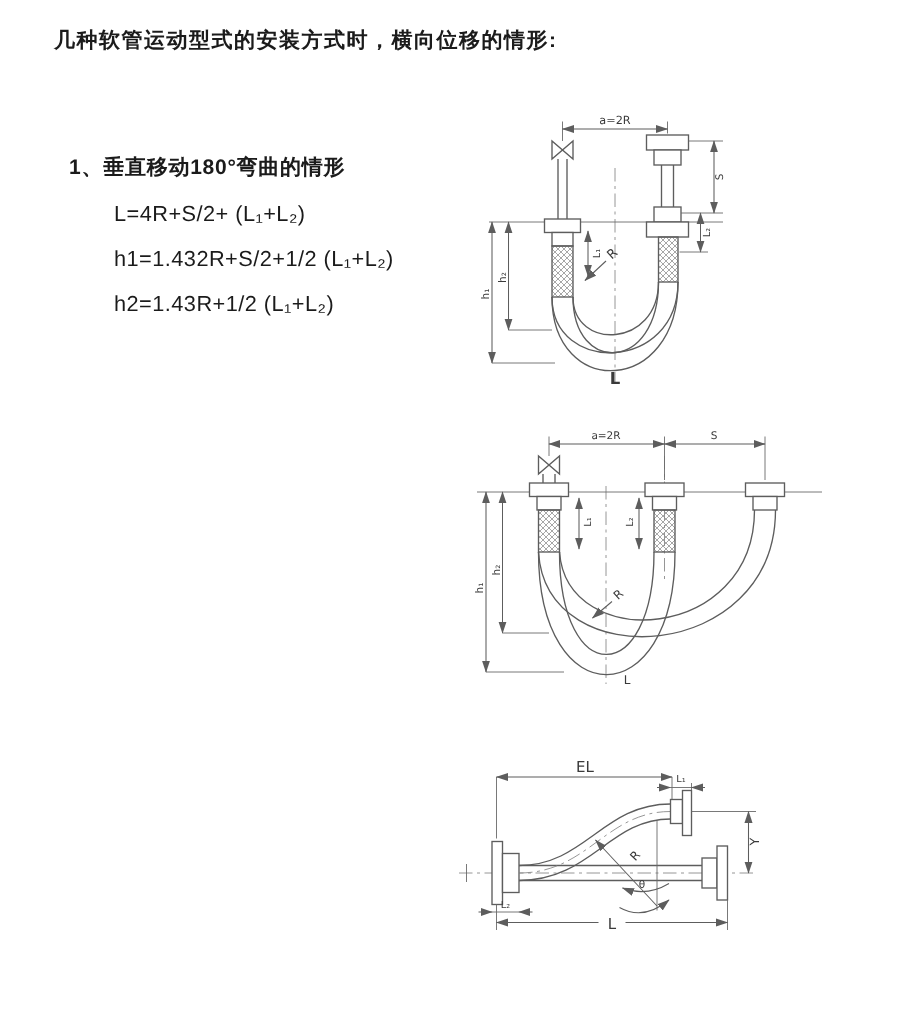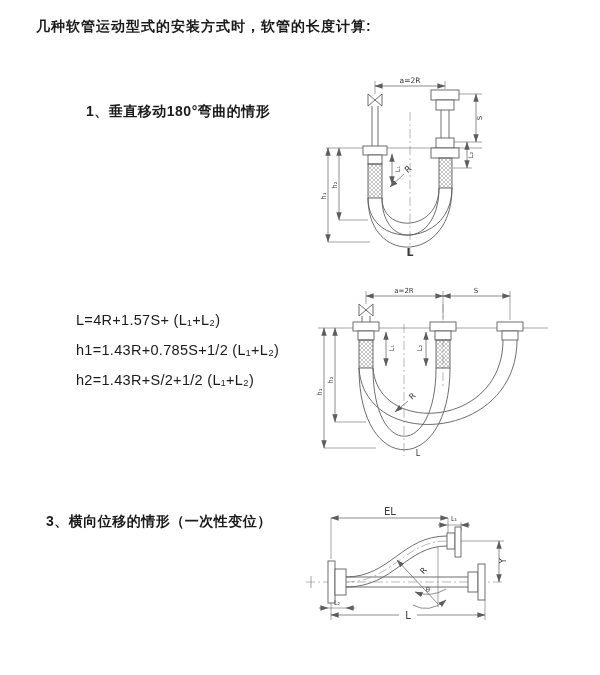--- a/index.html
+++ b/index.html
@@ -6,21 +6,21 @@
   body{
     width:600px;height:675px;position:relative;background:#ffffff;
     font-family:"Liberation Sans","DejaVu Sans",sans-serif;
     color:#1b1b1b;overflow:hidden;
   }
   .page-title{
     position:absolute;left:36px;top:18px;
     font-size:14px;font-weight:700;letter-spacing:1px;white-space:nowrap;
   }
   .section{position:absolute;left:46px;}
-  #sec1{top:103px;margin-left:40px;}
+  #sec1{top:103px;}
   #sec2{top:298px;}
   #sec3{top:513px;}
   .sec-head{font-size:14px;font-weight:700;letter-spacing:0.5px;white-space:nowrap;}
   .formulas{list-style:none;margin:7px 0 0 30px;padding:0;}
   .formulas li{
     font-size:14.5px;line-height:30px;white-space:nowrap;letter-spacing:0.3px;
     font-family:"Liberation Sans","DejaVu Sans",sans-serif;
   }
   .dg{position:absolute;}
   #dg1{left:312px;top:70px;}
@@ -30,24 +30,29 @@
   svg .ln{stroke:#5d5d5d;stroke-width:0.9;fill:none;}
   svg .thin{stroke:#6a6a6a;stroke-width:0.6;fill:none;}
   svg .dim{stroke:#5d5d5d;stroke-width:0.7;fill:none;}
   svg .cl{stroke:#8a8a8a;stroke-width:0.6;fill:none;stroke-dasharray:9 3 2 3;}
   svg .flange{fill:#ffffff;stroke:#5d5d5d;stroke-width:0.9;}
   svg text{fill:#3a3a3a;font-family:"DejaVu Sans",sans-serif;}
 </style>
 </head>
 <body>
 
-<div class="page-title">几种软管运动型式的安装方式时，软管的长度计算:</div>
+<div class="page-title">几种软管运动型式的安装方式时，横向位移的情形:</div>
 
 <div class="section" id="sec1">
   <div class="sec-head">1、垂直移动180°弯曲的情形</div>
+  <ul class="formulas">
+    <li>L=4R+S/2+ (L₁+L₂)</li>
+    <li>h1=1.432R+S/2+1/2 (L₁+L₂)</li>
+    <li>h2=1.43R+1/2 (L₁+L₂)</li>
+  </ul>
 </div>
 
 <div class="dg" id="dg1">
 <svg width="288" height="192" viewBox="0 0 288 192">
   <defs>
     <marker id="d1a" viewBox="0 0 10 7" refX="8.5" refY="3" markerWidth="9" markerHeight="7" orient="auto-start-reverse" markerUnits="userSpaceOnUse">
       <path d="M0,0 L9,3 L0,6 Z" fill="#5d5d5d"></path>
     </marker>
     <pattern id="d1h" width="4" height="4" patternUnits="userSpaceOnUse">
       <path d="M0,4 L4,0 M0,0 L4,4" stroke="#8a8a8a" stroke-width="0.5"></path>
@@ -123,25 +128,20 @@
     <path class="thin" d="M141,98 H160"></path>
     <line class="dim" x1="155" y1="72" x2="155" y2="98" marker-start="url(#d1a)" marker-end="url(#d1a)"></line>
     <text x="159" y="87" font-size="6.5" text-anchor="middle" transform="rotate(-90 159 85)">L₂</text>
   </g>
 
   <text x="98" y="186" font-size="11" text-anchor="middle" font-weight="bold">L</text>
 </svg>
 </div>
 
 <div class="section" id="sec2">
-  <ul class="formulas">
-    <li>L=4R+1.57S+ (L₁+L₂)</li>
-    <li>h1=1.43R+0.785S+1/2 (L₁+L₂)</li>
-    <li>h2=1.43R+S/2+1/2 (L₁+L₂)</li>
-  </ul>
 </div>
 
 <div class="dg" id="dg2">
 <svg width="292" height="182" viewBox="0 0 292 182">
   <defs>
     <marker id="d2a" viewBox="0 0 10 7" refX="8.5" refY="3" markerWidth="9" markerHeight="7" orient="auto-start-reverse" markerUnits="userSpaceOnUse">
       <path d="M0,0 L9,3 L0,6 Z" fill="#5d5d5d"></path>
     </marker>
     <pattern id="d2h" width="4" height="4" patternUnits="userSpaceOnUse">
       <path d="M0,4 L4,0 M0,0 L4,4" stroke="#8a8a8a" stroke-width="0.5"></path>
@@ -217,21 +217,20 @@
   <g>
     <line class="dim" x1="120" y1="52" x2="120" y2="86" marker-start="url(#d2a)" marker-end="url(#d2a)"></line>
     <text x="114" y="70" font-size="6.5" text-anchor="middle" transform="rotate(-90 114 68)">L₂</text>
   </g>
 
   <text x="112" y="176" font-size="8" text-anchor="middle">L</text>
 </svg>
 </div>
 
 <div class="section" id="sec3">
-  <div class="sec-head">3、横向位移的情形（一次性变位）</div>
   <ul class="formulas">
   </ul>
 </div>
 
 <div class="dg" id="dg3">
 <svg width="302" height="148" viewBox="0 0 302 148">
   <defs>
     <marker id="d3a" viewBox="0 0 10 7" refX="8.5" refY="3" markerWidth="9" markerHeight="7" orient="auto-start-reverse" markerUnits="userSpaceOnUse">
       <path d="M0,0 L9,3 L0,6 Z" fill="#5d5d5d"></path>
     </marker>

